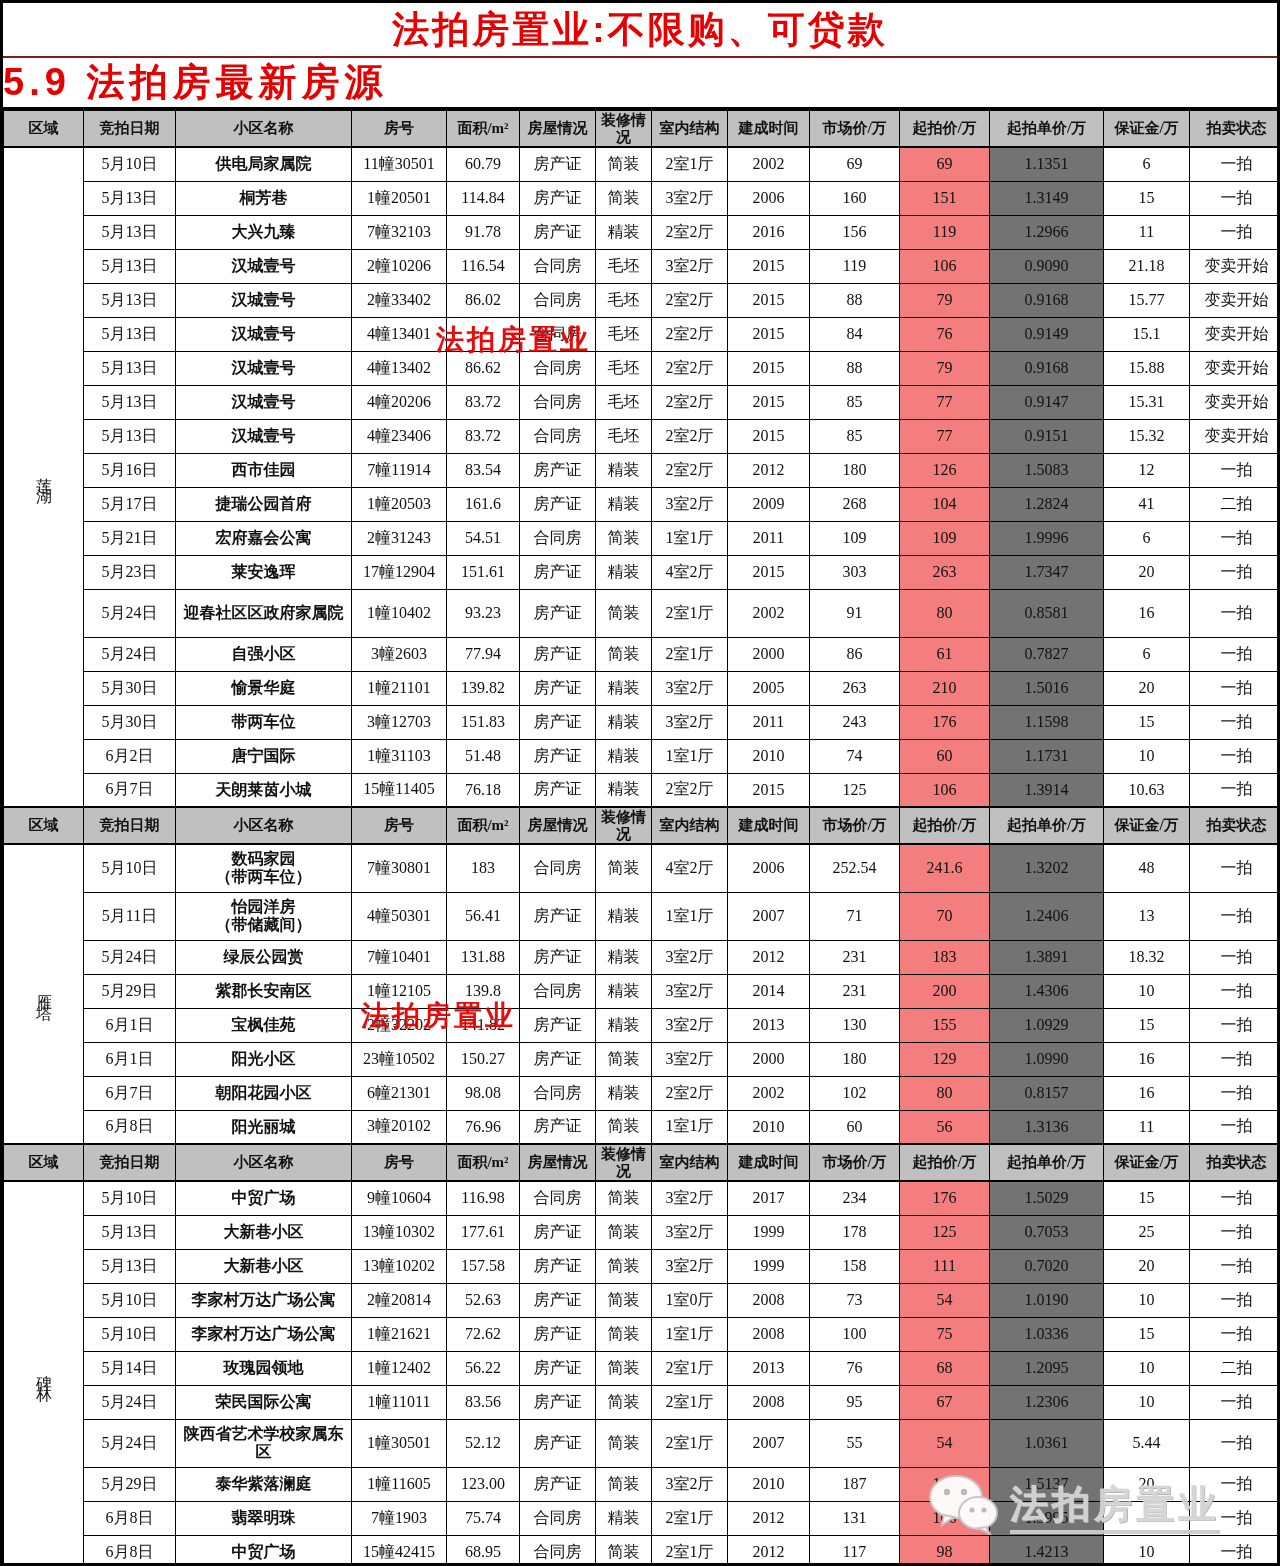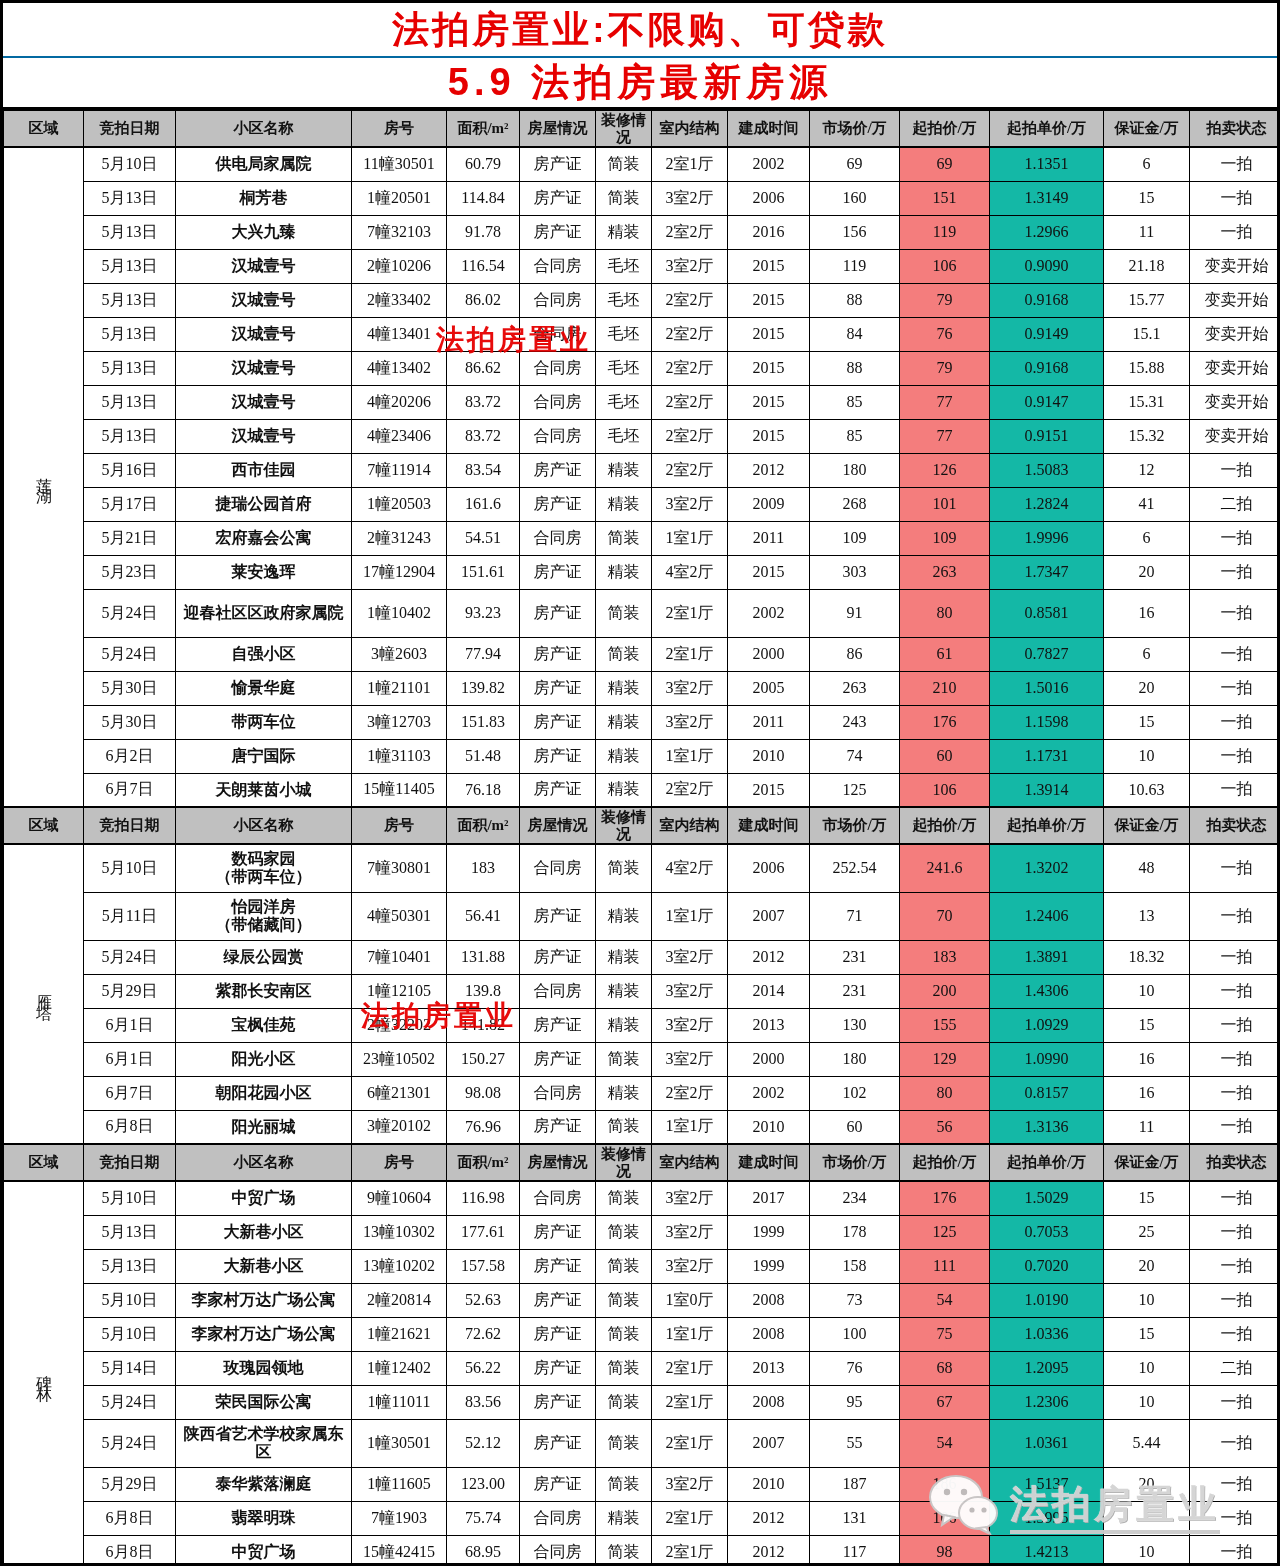--- a/index.html
+++ b/index.html
@@ -14,28 +14,28 @@
     color:#111;
     overflow:hidden;
   }
   .title-banner{
     height:53px;
     line-height:53px;
     text-align:center;
     font-size:37px;
     font-weight:bold;
     color:#e60000;
-    border-bottom:2px solid #0369a1;
+    border-bottom:2px solid #7f1d1d;
     letter-spacing:3px;
     font-family:"Liberation Sans", sans-serif;
   }
   .subtitle-banner{
     height:49px;
     line-height:49px;
-    text-align:center;
+    text-align:left;
     font-size:38px;
     font-weight:bold;
     color:#e60000;
     border-bottom:2px solid #000;
     letter-spacing:5px;
     font-family:"Liberation Sans", sans-serif;
   }
   table.listing{
     width:100%;
     border-collapse:collapse;
@@ -62,21 +62,21 @@
   tr.data-row{ height:34px; }
   tr.data-row.tall{ height:48px; }
   td.c1{
     text-align:left;
     padding-left:6px;
     white-space:pre-line;
     line-height:1.15;
     font-weight:bold;
   }
   td.c9{ background:#f47d7d; }
-  td.c10{ background:#14b8a6; }
+  td.c10{ background:#737373; }
   td.region-cell{
     font-size:38px;
     font-weight:500;
     letter-spacing:6px;
     background:#fff;
   }
   .region-vert{
     writing-mode:vertical-rl;
     text-orientation:upright;
     margin:0 auto;
@@ -311,21 +311,21 @@
         <tr class="data-row">
           <td class="c0">5月17日</td>
           <td class="c1">捷瑞公园首府</td>
           <td class="c2">1幢20503</td>
           <td class="c3">161.6</td>
           <td class="c4">房产证</td>
           <td class="c5">精装</td>
           <td class="c6">3室2厅</td>
           <td class="c7">2009</td>
           <td class="c8">268</td>
-          <td class="c9">101</td>
+          <td class="c9">104</td>
           <td class="c10">1.2824</td>
           <td class="c11">41</td>
           <td class="c12">二拍</td>
         </tr>
         <tr class="data-row">
           <td class="c0">5月21日</td>
           <td class="c1">宏府嘉会公寓</td>
           <td class="c2">2幢31243</td>
           <td class="c3">54.51</td>
           <td class="c4">合同房</td>

